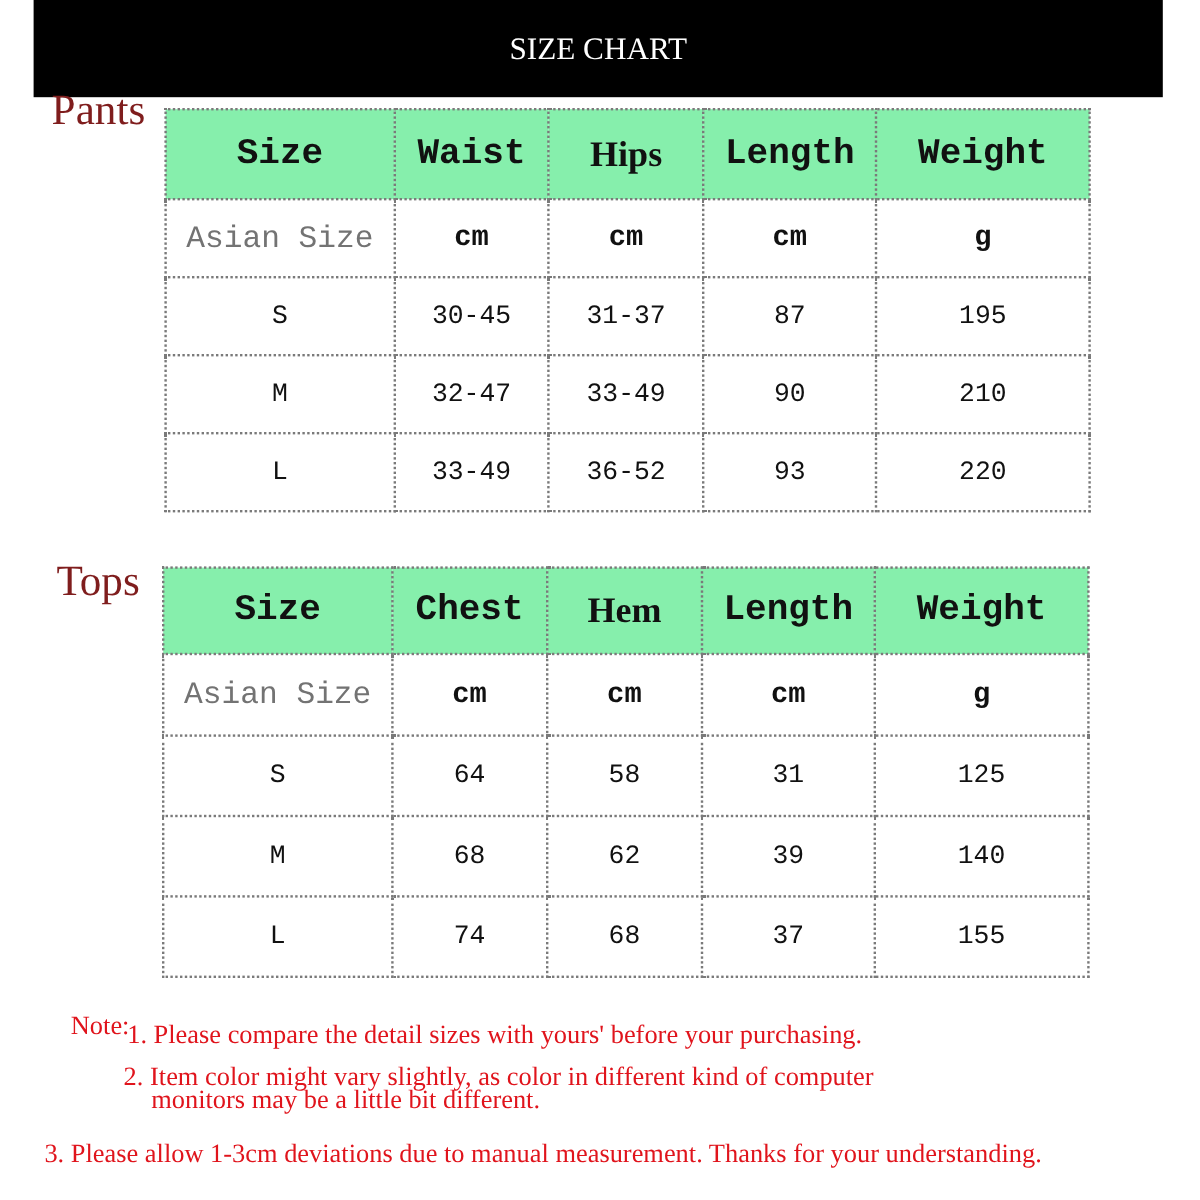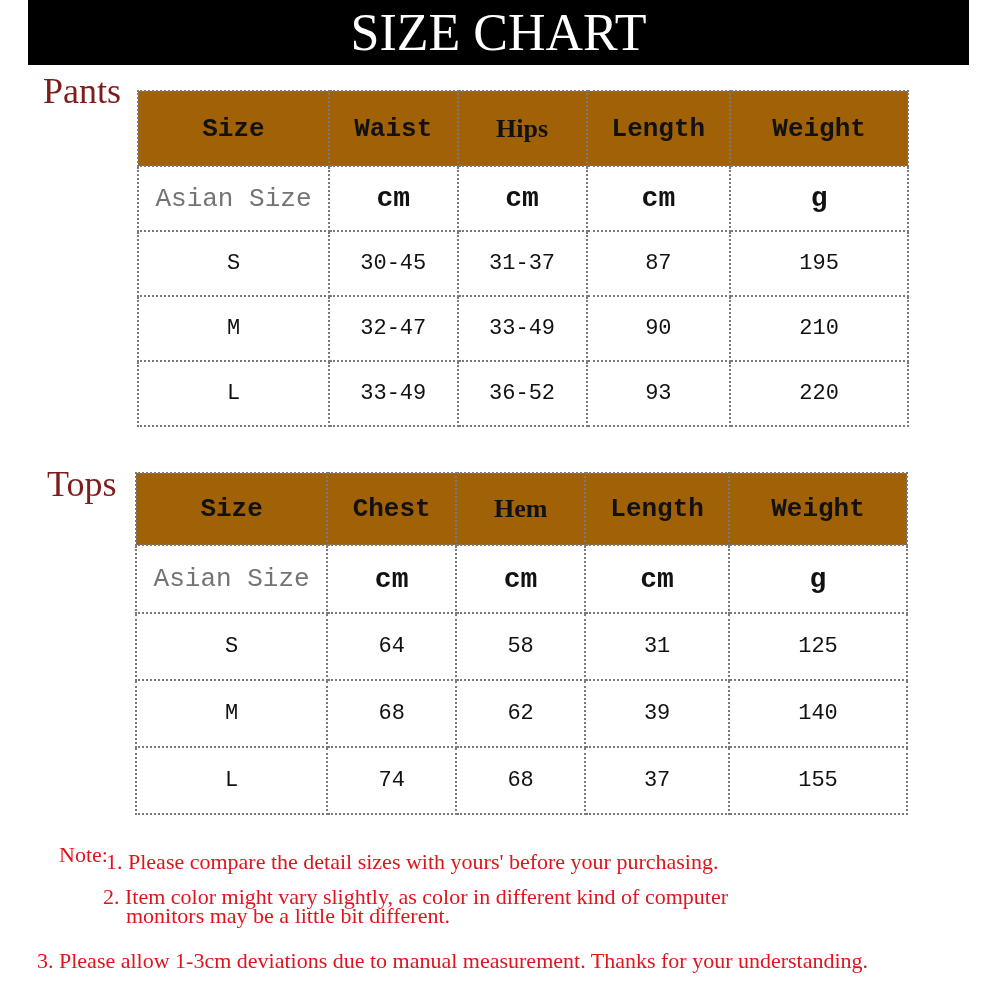--- a/index.html
+++ b/index.html
@@ -2,52 +2,52 @@
 <html><head>
 <meta charset="utf-8">
 <style>
   html, body { margin: 0; padding: 0; }
   body {
     width: 1000px; height: 1000px; background: #ffffff;
     position: relative; overflow: hidden;
     font-family: "Liberation Serif", serif;
   }
   .banner {
-    position: absolute; left: 28px; top: 0; width: 941px; height: 65px;
+    position: absolute; left: 28px; top: 0; width: 941px; height: 81px;
     background: #000000; color: #ffffff;
     display: flex; align-items: center; justify-content: center;
-    font-family: "Liberation Serif", serif; font-size: 52px;
+    font-family: "Liberation Serif", serif; font-size: 26px;
     letter-spacing: 0px;
   }
   .section-label {
     position: absolute; color: #7f1d1d;
     font-family: "Liberation Serif", serif; font-size: 36px;
   }
   #pants-label { left: 43px; top: 70px; }
   #tops-label { left: 47px; top: 463px; text-align: right; }
 
   table.size-table {
     position: absolute; border-collapse: collapse;
     font-family: "Liberation Mono", "DejaVu Sans Mono", monospace;
     color: #111;
   }
   table.size-table td {
     border: 2px dotted #7a7a7a;
     text-align: center; vertical-align: middle; padding: 0;
     font-size: 22px;
   }
   table.size-table tr.header td {
-    background: #a16207; font-size: 26px; font-weight: bold;
+    background: #86efac; font-size: 30px; font-weight: bold;
     font-family: "Liberation Serif", serif;
     color: #111;
   }
   table.size-table tr.header td.mono {
     font-family: "Liberation Mono", monospace; font-weight: bold;
   }
-  table.size-table tr.units td { font-weight: bold; font-size: 28px; }
+  table.size-table tr.units td { font-weight: bold; font-size: 24px; }
   table.size-table tr.units td.asian {
     color: #737373; font-weight: normal; font-size: 26px;
     font-family: "Liberation Mono", monospace;
   }
   table.size-table tr.row td { font-size: 22px; }
 
   #pants-table { left: 137px; top: 90px; width: 772px; }
   #pants-table tr.header { height: 75px; }
   #pants-table tr.units { height: 65px; }
   #pants-table tr.row { height: 65px; }

